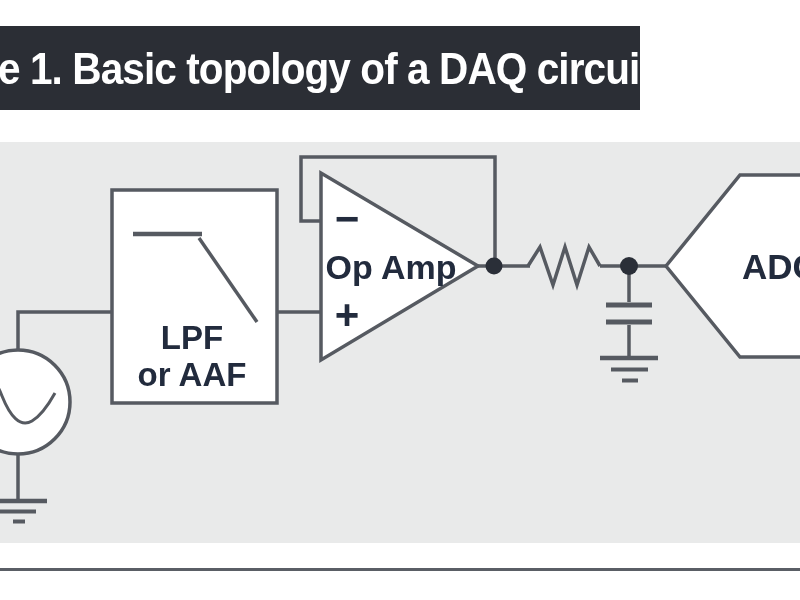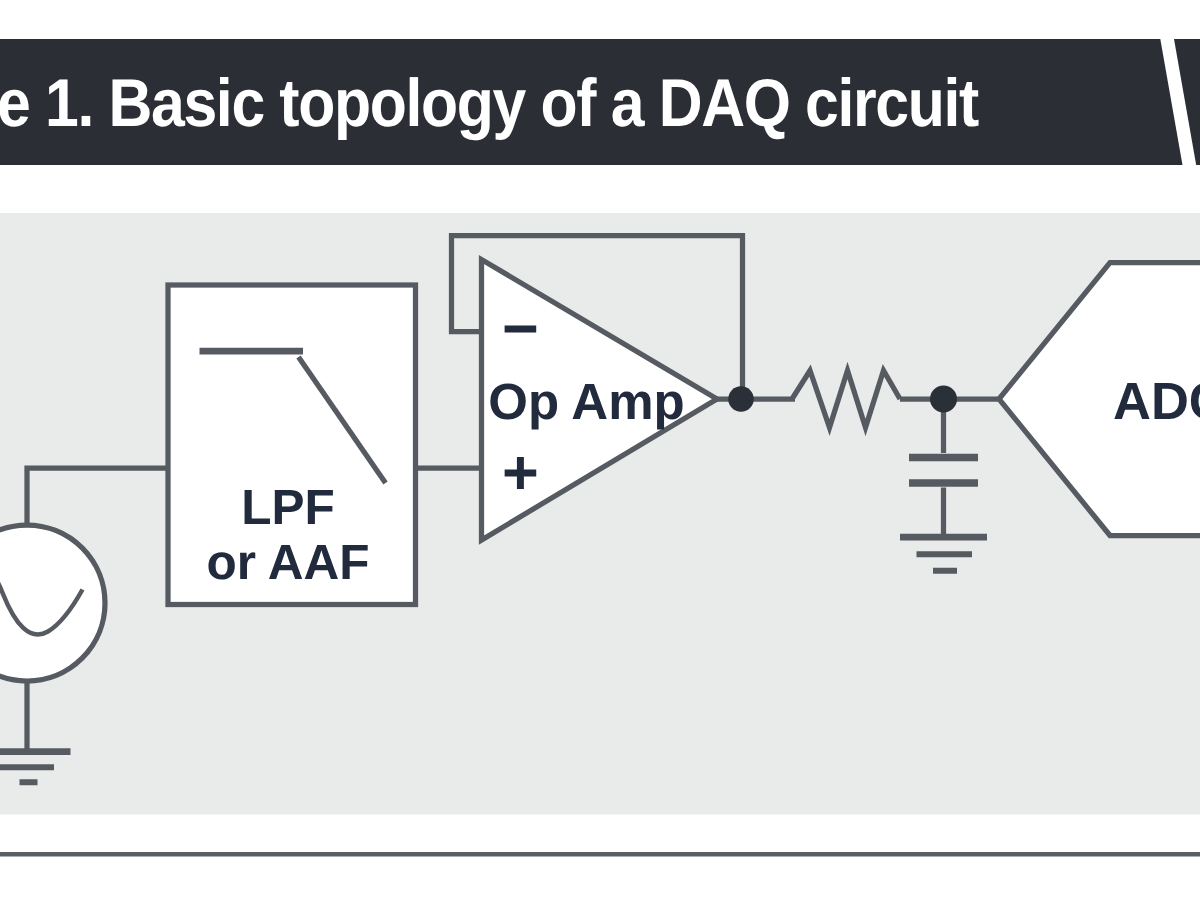--- a/index.html
+++ b/index.html
@@ -2,21 +2,21 @@
 <html><head>
 <meta charset="utf-8">
 <style>
   html,body{margin:0;padding:0;}
   body{
     width:800px;height:600px;overflow:hidden;position:relative;
     background:#ffffff;font-family:"Liberation Sans",sans-serif;
   }
   
   .title-bar{
-    position:absolute;left:0;top:26px;width:800px;height:84px;
+    position:absolute;left:0;top:26px;width:640px;height:84px;
     background:#2b2e35;
   }
   .title-text{
     position:absolute;left:-2px;top:0;height:84px;line-height:86px;
     color:#ffffff;font-size:45px;font-weight:bold;letter-spacing:-1px;
     white-space:nowrap;transform:scaleX(0.90);transform-origin:left center;
   }
   .title-accent-stripe{
     position:absolute;left:781px;top:16px;width:9px;height:104px;
     background:#ffffff;transform:rotate(-10deg);

